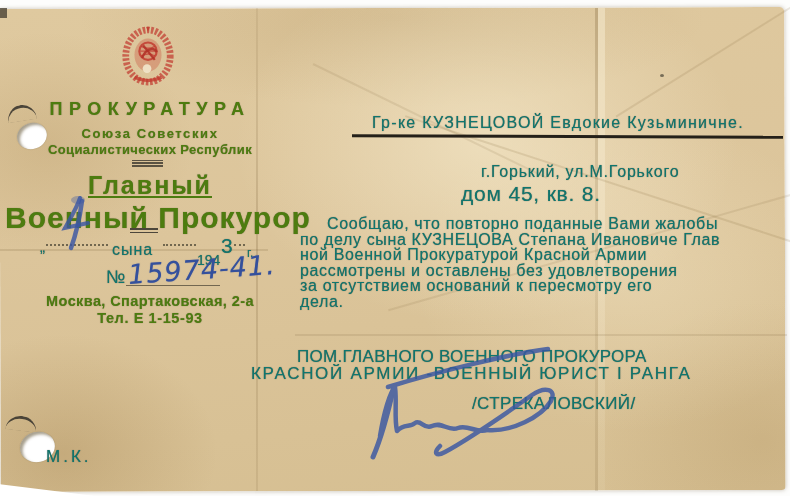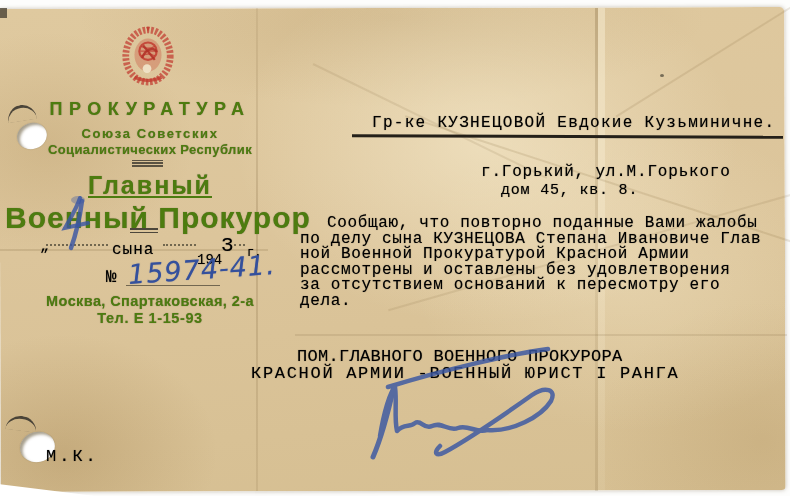--- a/index.html
+++ b/index.html
@@ -17,22 +17,22 @@
       radial-gradient(ellipse 220px 170px at 8% 92%, rgba(148,113,60,.28), transparent 70%),
       radial-gradient(ellipse 240px 200px at 97% 90%, rgba(158,124,70,.20), transparent 70%),
       radial-gradient(ellipse 210px 160px at 6% 28%, rgba(162,128,73,.22), transparent 70%),
       radial-gradient(ellipse 420px 120px at 50% 2%, rgba(150,116,62,.18), transparent 75%),
       linear-gradient(175deg,#dfc99f 0%,#dcc59b 45%,#d6bf92 100%);
     box-shadow:0 0 4px rgba(90,70,40,.35);
   }
   .crease{position:absolute;pointer-events:none;}
 
   
-  .tw{position:absolute;font-family:Liberation Mono, monospace;
-      color:#000000;text-shadow:0 0 1px rgba(47,44,37,.65);white-space:pre;}
+  .tw{position:absolute;font-family:Liberation Sans, sans-serif;
+      color:#0f766e;text-shadow:0 0 1px rgba(47,44,37,.65);white-space:pre;}
   .lh{position:absolute;font-family:"Liberation Sans","DejaVu Sans",sans-serif;
       color:#4d7c0f;text-shadow:0 0 1px rgba(53,50,43,.55);text-align:center;white-space:nowrap;}
   .leader{position:absolute;border-bottom:2px dotted #57503d;opacity:.8;}
   .rule{position:absolute;background:#242019;}
   .blue{color:#34509c;font-family:"DejaVu Sans",sans-serif;font-style:italic;
         text-shadow:0 0 1px rgba(52,80,156,.6);}
 
   
   .hole{position:absolute;background:#ffffff;border-radius:50%;
         box-shadow:inset 2px 3px 3px rgba(95,80,48,.55), 0 0 1px rgba(95,80,48,.5);}
@@ -101,33 +101,34 @@
   <div class="tw" style="left:106px;top:267px;font-size:18px;">№</div>
   <div class="blue" style="position:absolute;left:128px;top:254px;font-size:27px;transform:rotate(-4deg);letter-spacing:1px;">15974-41.</div>
   <div class="leader" style="left:126px;top:285px;width:94px;border-bottom-style:solid;border-bottom-width:1.5px;"></div>
 
   <div class="lh" style="left:20px;top:293px;width:260px;font-size:14.5px;font-weight:bold;letter-spacing:0.4px;">Москва, Спартаковская, 2-а</div>
   <div class="lh" style="left:20px;top:310px;width:260px;font-size:14.5px;font-weight:bold;letter-spacing:0.6px;">Тел. Е 1-15-93</div>
 
   <div class="tw" style="left:372px;top:114px;font-size:16px;letter-spacing:1.3px;">Гр-ке КУЗНЕЦОВОЙ Евдокие Кузьминичне.</div>
   <div class="rule" style="left:352px;top:135px;width:431px;height:2.5px;transform:rotate(0.2deg);"></div>
   <div class="tw" style="left:474px;top:163px;font-size:16px;letter-spacing:0.8px;margin-left:7px;">г.Горький, ул.М.Горького</div>
-  <div class="tw" style="left:461px;top:182px;font-size:15px;letter-spacing:0.8px;margin-left:40px;">дом 45, кв. 8.</div>
+  <div class="tw" style="left:461px;top:182px;font-size:21px;letter-spacing:0.8px;">дом 45, кв. 8.</div>
 
   <div style="position:absolute;left:300px;top:216px;width:495px;">
     <div class="tw" style="position:static;font-size:16px;letter-spacing:0.65px;line-height:15.6px;padding-left:27px;">Сообщаю, что повторно поданные Вами жалобы</div>
     <div class="tw" style="position:static;font-size:16px;letter-spacing:0.65px;line-height:15.6px;">по делу сына КУЗНЕЦОВА Степана Ивановиче Глав</div>
     <div class="tw" style="position:static;font-size:16px;letter-spacing:0.65px;line-height:15.6px;">ной Военной Прокуратурой Красной Армии</div>
     <div class="tw" style="position:static;font-size:16px;letter-spacing:0.65px;line-height:15.6px;">рассмотрены и оставлены без удовлетворения</div>
     <div class="tw" style="position:static;font-size:16px;letter-spacing:0.65px;line-height:15.6px;">за отсутствием оснований к пересмотру его</div>
     <div class="tw" style="position:static;font-size:16px;letter-spacing:0.65px;line-height:15.6px;">дела.</div>
   </div>
 
   <div class="tw" style="left:297px;top:347px;font-size:17px;letter-spacing:0.3px;">ПОМ.ГЛАВНОГО ВОЕННОГО ПРОКУРОРА</div>
   <div class="tw" style="left:251px;top:364px;font-size:17px;letter-spacing:1.7px;">КРАСНОЙ АРМИИ -ВОЕННЫЙ ЮРИСТ I РАНГА</div>
+  <div class="tw" style="left:472px;top:394px;font-size:17px;letter-spacing:0.4px;">/СТРЕКАЛОВСКИЙ/</div>
 
   <svg style="position:absolute;left:350px;top:340px;" width="300" height="135" viewBox="0 0 300 135">
     <g fill="none" stroke="#3a57a3" stroke-linecap="round" stroke-linejoin="round" opacity="0.82">
       <path d="M38,47 C90,31 160,14 198,9" stroke-width="4.5"></path>
       <path d="M44,46 C40,64 33,94 23,117" stroke-width="5"></path>
       <path d="M30,96 C34,72 40,52 45,47 C47,62 44,78 47,91 C54,83 60,88 65,83 C71,79 74,90 82,86 C92,81 98,92 108,88 C118,84 127,94 137,90" stroke-width="4.5"></path>
       <path d="M137,90 C162,92 191,77 201,61 C207,49 195,46 182,55 C158,72 124,96 95,112 C86,117 83,113 90,106" stroke-width="4.5"></path>
     </g>
   </svg>
 

